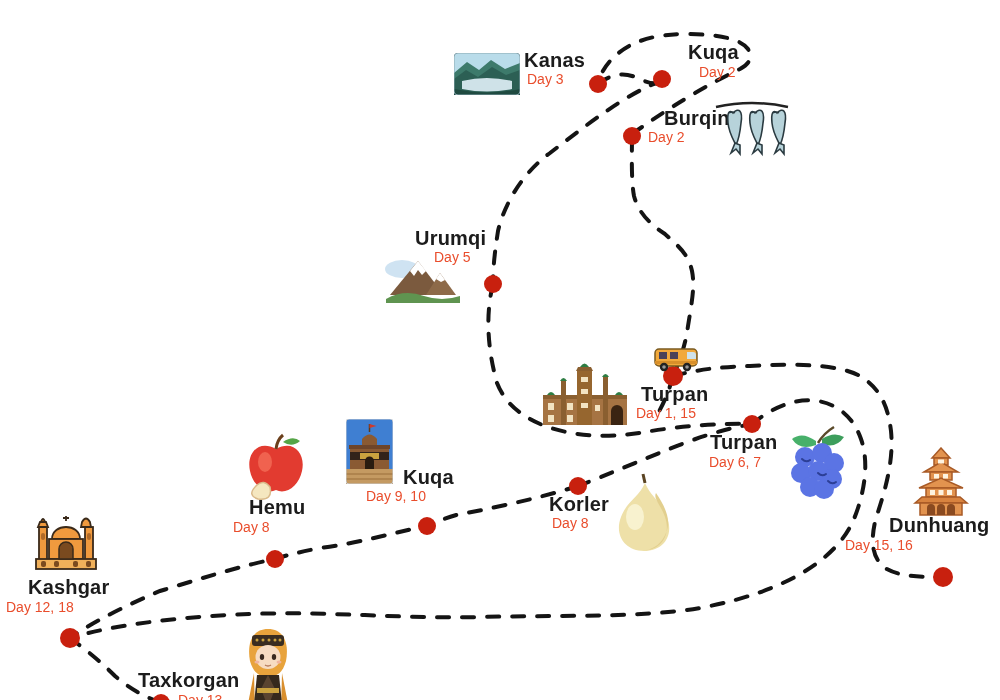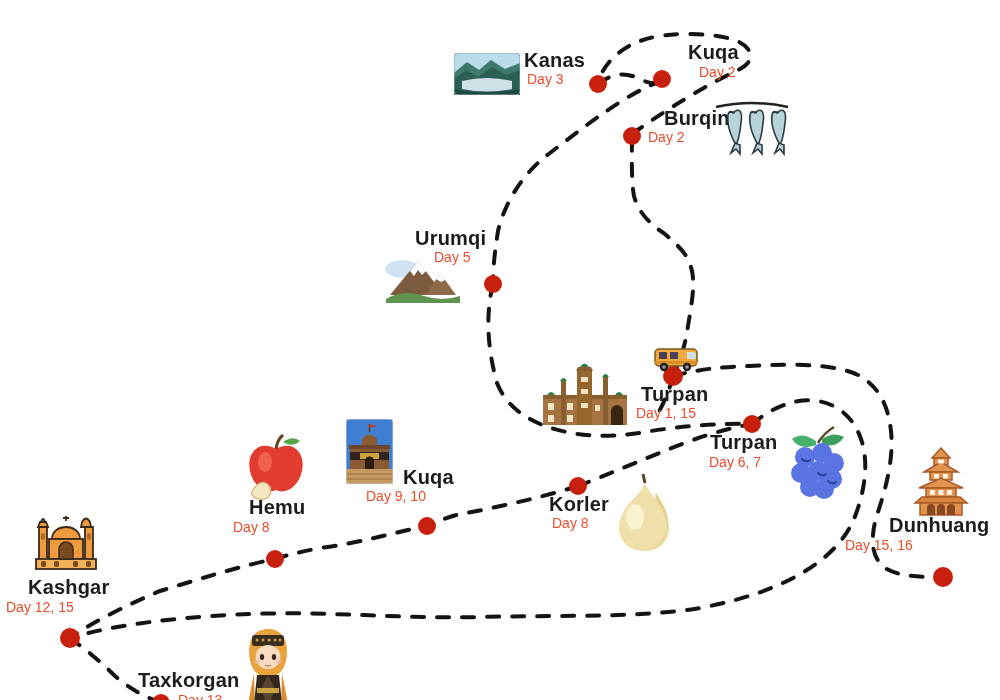--- a/index.html
+++ b/index.html
@@ -60,21 +60,21 @@
 
   <span class="day" style="left:527px;top:40px">Day 3</span>
   <span class="day" style="left:699px;top:33px">Day 2</span>
   <span class="day" style="left:648px;top:98px">Day 2</span>
   <span class="day" style="left:434px;top:218px">Day 5</span>
   <span class="day" style="left:636px;top:374px">Day 1, 15</span>
   <span class="day" style="left:709px;top:423px">Day 6, 7</span>
   <span class="day" style="left:552px;top:484px">Day 8</span>
   <span class="day" style="left:366px;top:457px">Day 9, 10</span>
   <span class="day" style="left:233px;top:488px">Day 8</span>
-  <span class="day" style="left:6px;top:568px">Day 12, 15</span>
+  <span class="day" style="left:6px;top:568px">Day 12, 18</span>
   <span class="day" style="left:178px;top:661px">Day 13</span>
   <span class="day" style="left:845px;top:506px">Day 15, 16</span>
 
   <svg class="icon" style="left:454px;top:22px" width="66" height="42" viewBox="0 0 66 42">
     <rect width="66" height="42" rx="4" fill="#b9dcea"></rect>
     <path d="M0 20 L13 9 L25 17 L37 7 L51 16 L66 10 L66 42 L0 42 Z" fill="#3d7a6b"></path>
     <path d="M0 26 L12 17 L24 24 L38 14 L52 22 L66 17 L66 42 L0 42 Z" fill="#2c5f54"></path>
     <path d="M8 28 Q33 22 58 28 L58 36 Q33 41 8 36 Z" fill="#cfe2e8"></path>
     <path d="M0 36 Q33 43 66 36 L66 42 L0 42 Z" fill="#1f4a40"></path>
     <rect width="66" height="42" rx="4" fill="none" stroke="#8aa7b0"></rect>

